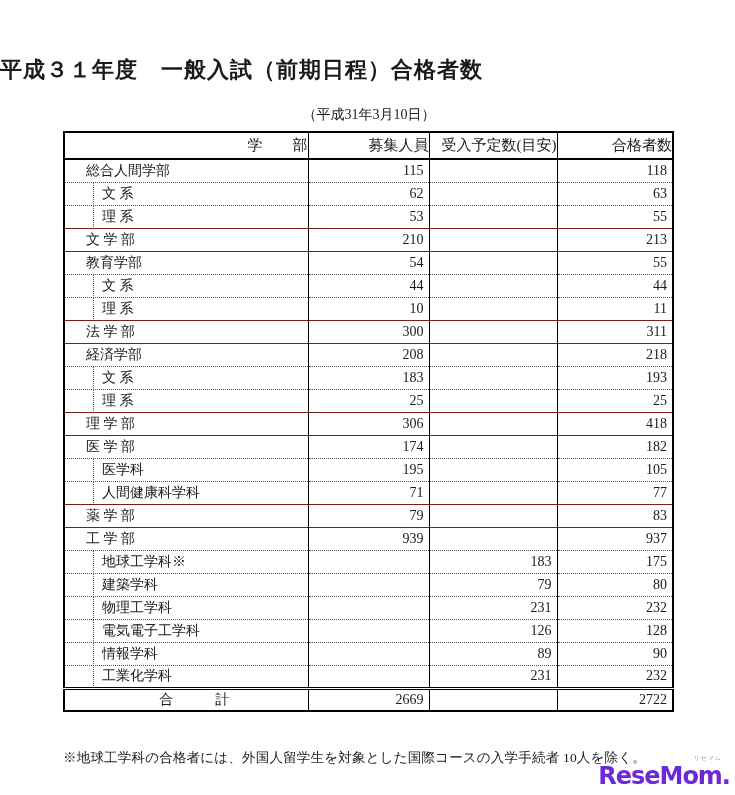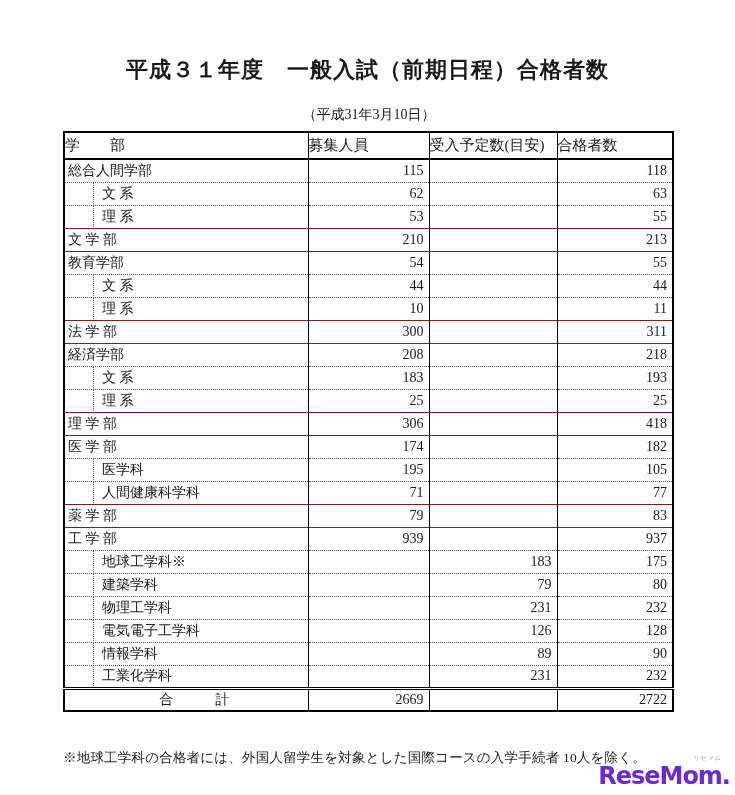--- a/index.html
+++ b/index.html
@@ -7,21 +7,21 @@
   body {
     width: 735px; height: 795px;
     position: relative;
     font-family: "Liberation Serif", "DejaVu Serif", serif;
     color: #1a1a1a;
     overflow: hidden;
   }
   .page-title {
     position: absolute;
     top: 55px; left: 0; right: 0;
-    text-align: center;
+    text-align: left;
     font-size: 22px;
     font-weight: bold;
     letter-spacing: 1px;
   }
   .date-note {
     position: absolute;
     top: 106px;
     left: 63px; width: 612px;
     text-align: center;
     font-size: 14px;
@@ -36,39 +36,39 @@
     font-size: 14px;
   }
   col.c-label   { width: 244px; }
   col.c-recruit { width: 121px; }
   col.c-expect  { width: 128px; }
   col.c-passed  { width: 116px; }
   th {
     height: 27px;
     font-weight: normal;
     font-size: 15px;
-    text-align: left;
+    text-align: right;
     border: 1px solid #000;
     border-bottom: 2px solid #000;
     vertical-align: middle;
     white-space: nowrap;
     overflow: hidden;
   }
   td {
     height: 23px;
     border-left: 1px solid #000;
     vertical-align: middle;
     white-space: nowrap;
     overflow: hidden;
   }
   td:first-child { border-left: none; }
   tr.sep-solid td  { border-top: 1px solid #7f1d1d; }
   tr.sep-dotted td { border-top: 1px dotted #555; }
   tr.sep-double td { border-top: 3px double #000; }
-  td.label-cell { position: relative; padding-left: 3px; }
+  td.label-cell { position: relative; padding-left: 21px; }
   tr.indented td.label-cell { padding-left: 37px; }
   tr.indented td.label-cell::before {
     content: "";
     position: absolute;
     left: 28px; top: -1px; bottom: -1px;
     border-left: 1px dotted #555;
   }
   td.num-cell { text-align: right; padding-right: 5px; }
   tr.total-row td.label-cell {
     text-align: center;

